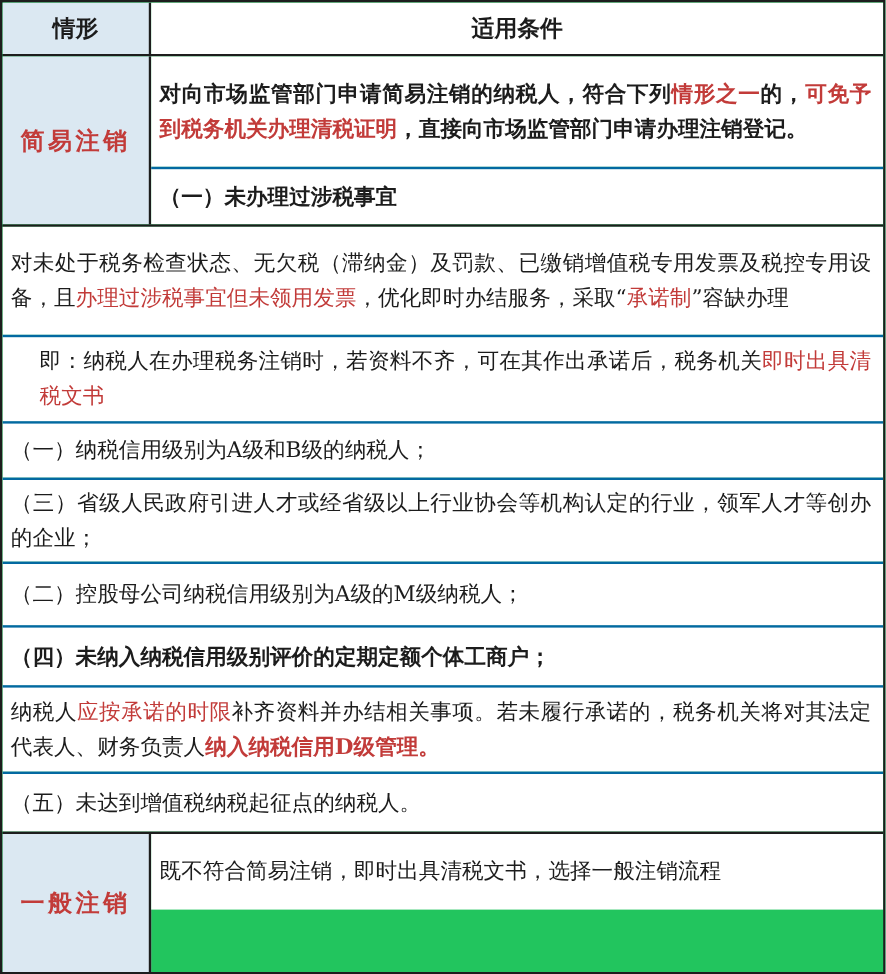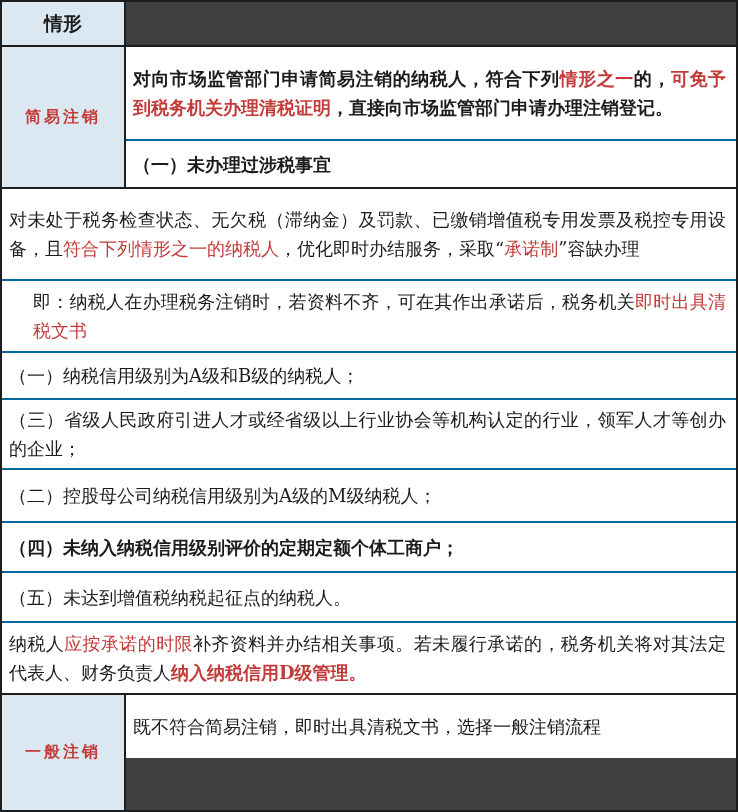--- a/index.html
+++ b/index.html
@@ -2,100 +2,101 @@
 <html style="--red: #c23b39; --bluebg: #dbe8f2;"><head>
 <meta charset="utf-8">
 <style>
   * { margin:0; padding:0; box-sizing:border-box; }
   html,body { background:#ffffff; }
   body { width:738px; height:812px; font-family:"DejaVu Serif","Liberation Serif",serif; }
 
   .doc {
     width:738px; height:812px;
     border:2px solid #1d1d1d;
-    background:#404040;
+    background:#22c55e;
     overflow:hidden;
     display:flex; flex-direction:column;
   }
 
   
   .header-row { display:flex; height:45px; flex:0 0 45px; border-bottom:2px solid #1d1d1d; }
   .hcell { display:flex; align-items:center; justify-content:center;
            font-weight:bold; font-size:19px; color:#1c1c1c; }
   .hcell.left  { width:124px; flex:0 0 124px; background:var(--bluebg); border-right:2px solid #1d1d1d; }
   .hcell.right { flex:1; background:#ffffff; }
 
   
   #sections { flex:1; display:flex; flex-direction:column; }
   .section { display:flex; }
   .section + .section { border-top:2px solid #1d1d1d; }
   .label-cell {
     width:124px; flex:0 0 124px;
     background:var(--bluebg);
     border-right:2px solid #1d1d1d;
     display:flex; align-items:center; justify-content:center;
-    color:var(--red); font-weight:bold; font-size:16px; letter-spacing:3px;
+    color:var(--red); font-weight:bold; font-size:20px; letter-spacing:3px;
     text-align:center;
   }
   .rows { flex:1; display:flex; flex-direction:column; }
   .trow { display:flex; align-items:center; background:#ffffff; }
   .trow + .trow { border-top:2px solid #0369a1; }
   .cell-text {
     padding:4px 10px 4px 7px;
     font-size:18px; line-height:29px; color:#1c1c1c;
     text-align:justify;
   }
   .cell-text.bold { font-weight:bold; }
   .red { color:var(--red); }
   .bold { font-weight:bold; }
 </style>
 </head>
 <body>
 
 <div class="doc">
   <div class="header-row">
     <div class="hcell left">情形</div>
+    <div class="hcell right">适用条件</div>
   </div>
   <div id="sections">
       <div class="section">
         <div class="label-cell">简易注销</div>
         <div class="rows">
           <div class="trow" style="flex: 0 0 92px;">
             <div class="cell-text bold"><span>对向市场监管部门申请简易注销的纳税人，符合下列</span><span class="red">情形之一</span><span>的，</span><span class="red">可免予到税务机关办理清税证明</span><span>，直接向市场监管部门申请办理注销登记。</span></div>
           </div>
           <div class="trow" style="flex: 0 0 48px;">
             <div class="cell-text bold"><span>（一）未办理过涉税事宜</span></div>
           </div>
         </div>
       </div>
       <div class="section">
         <div class="rows">
           <div class="trow" style="flex: 0 0 90px;">
-            <div class="cell-text"><span>对未处于税务检查状态、无欠税（滞纳金）及罚款、已缴销增值税专用发票及税控专用设备，且</span><span class="red">符合下列情形之一的纳税人</span><span>，优化即时办结服务，采取“</span><span class="red">承诺制</span><span>”容缺办理</span></div>
+            <div class="cell-text"><span>对未处于税务检查状态、无欠税（滞纳金）及罚款、已缴销增值税专用发票及税控专用设备，且</span><span class="red">办理过涉税事宜但未领用发票</span><span>，优化即时办结服务，采取“</span><span class="red">承诺制</span><span>”容缺办理</span></div>
           </div>
           <div class="trow" style="flex: 0 0 72px; padding-left: 24px;">
             <div class="cell-text"><span>即：纳税人在办理税务注销时，若资料不齐，可在其作出承诺后，税务机关</span><span class="red">即时出具清税文书</span></div>
           </div>
           <div class="trow" style="flex: 0 0 47px;">
             <div class="cell-text"><span>（一）纳税信用级别为A级和B级的纳税人；</span></div>
           </div>
           <div class="trow" style="flex: 0 0 70px;">
             <div class="cell-text"><span>（三）省级人民政府引进人才或经省级以上行业协会等机构认定的行业，领军人才等创办的企业；</span></div>
           </div>
           <div class="trow" style="flex: 0 0 53px;">
             <div class="cell-text"><span>（二）控股母公司纳税信用级别为A级的M级纳税人；</span></div>
           </div>
           <div class="trow" style="flex: 0 0 50px; font-weight: bold;">
             <div class="cell-text"><span>（四）未纳入纳税信用级别评价的定期定额个体工商户；</span></div>
           </div>
+          <div class="trow" style="flex: 0 0 72px;">
+            <div class="cell-text"><span>纳税人</span><span class="red">应按承诺的时限</span><span>补齐资料并办结相关事项。若未履行承诺的，税务机关将对其法定代表人、财务负责人</span><span class="red bold">纳入纳税信用D级管理。</span></div>
+          </div>
           <div class="trow" style="flex: 0 0 50px;">
             <div class="cell-text"><span>（五）未达到增值税纳税起征点的纳税人。</span></div>
-          </div>
-          <div class="trow" style="flex: 0 0 72px;">
-            <div class="cell-text"><span>纳税人</span><span class="red">应按承诺的时限</span><span>补齐资料并办结相关事项。若未履行承诺的，税务机关将对其法定代表人、财务负责人</span><span class="red bold">纳入纳税信用D级管理。</span></div>
           </div>
         </div>
       </div>
       <div class="section" style="flex: 1 1 0%;">
         <div class="label-cell">一般注销</div>
         <div class="rows">
           <div class="trow" style="flex: 0 0 63px;">
             <div class="cell-text"><span>既不符合简易注销，即时出具清税文书，选择一般注销流程</span></div>
           </div>
         </div>

